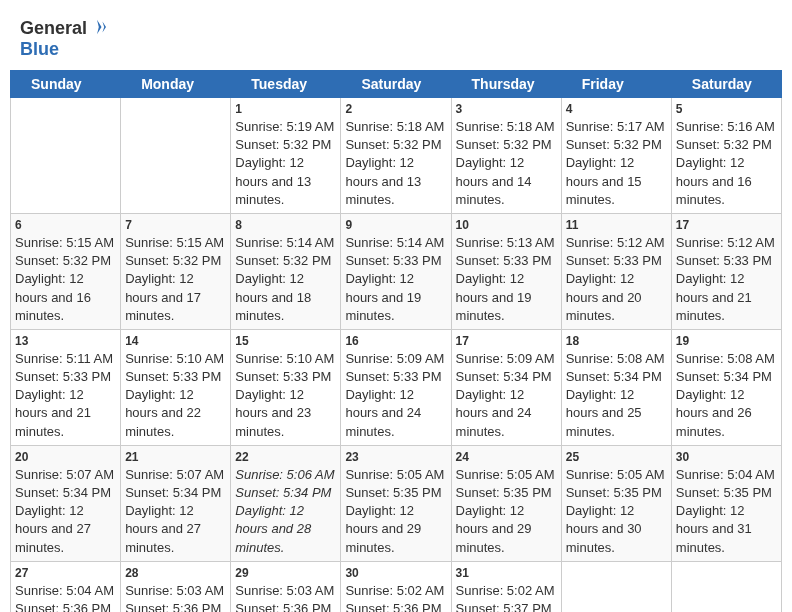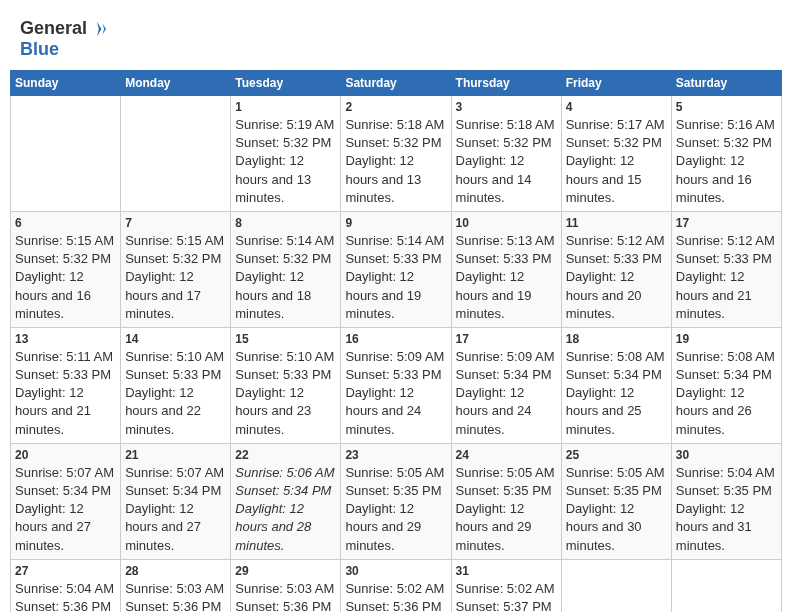--- a/index.html
+++ b/index.html
@@ -39,23 +39,23 @@
       color: #555;
     }
     .calendar {
       width: 100%;
       border-collapse: collapse;
       margin-top: 4px;
     }
     .calendar thead th {
       background-color: #2e6db4;
       color: #fff;
-      font-size: 12px;
+      font-size: 14px;
       font-weight: bold;
-      padding: 5px 4px;
+      padding: 5px 20px;
       text-align: left;
       border: 1px solid #2e6db4;
       margin-top: 35px;
     }
     .calendar tbody td {
       border: 1px solid #ccc;
       vertical-align: top;
       padding: 4px 4px;
       font-size: 10px;
       color: #333;
@@ -79,21 +79,21 @@
     .empty-cell {
       background: #fff;
     }
   </style>
 </head>
 <body>
 
 <div class="header">
   <div class="logo">
     <div>
-      <div style="display:flex;align-items:center;">
+      <div style="display:flex;">
         <span class="logo-general" style="font-size:18px;font-weight:bold;color:#333;">General</span>
         <svg class="logo-icon" viewBox="0 0 20 20" fill="#2e6db4">
           <polygon points="16,4 20,10 16,16 18,10"></polygon>
           <polygon points="10,2 15,10 10,18 12,10"></polygon>
         </svg>
       </div>
       <div style="font-size:18px;font-weight:bold;color:#2e6db4;">Blue</div>
     </div>
   </div>
   <div class="title-block">

